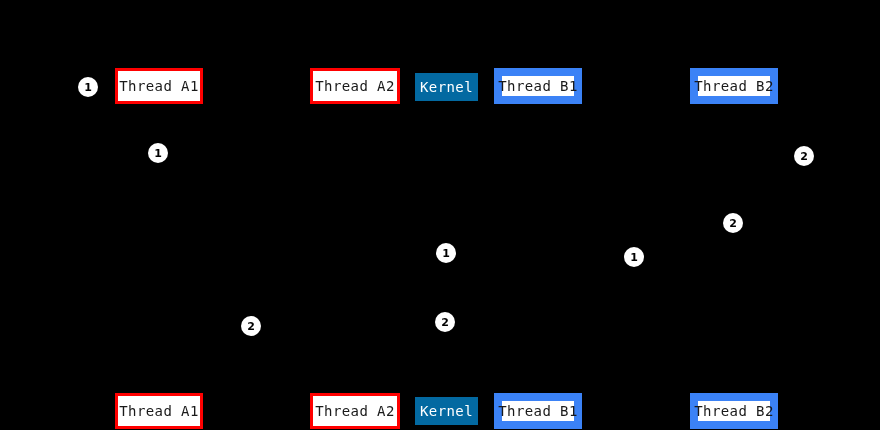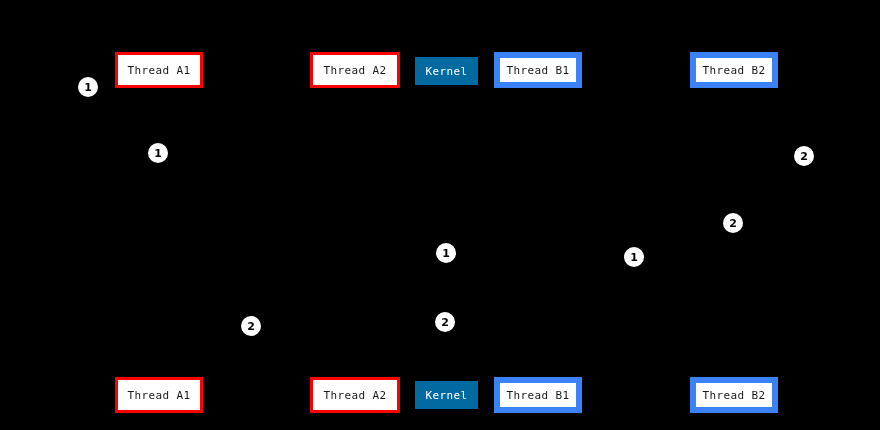--- a/index.html
+++ b/index.html
@@ -32,29 +32,30 @@
 
   
   .pbox {
     position: absolute;
     box-sizing: border-box;
     display: flex;
     align-items: center;
     justify-content: center;
     background: #ffffff;
     color: #1a1a1a;
-    font-size: 11px;
+    font-size: 14px;
     letter-spacing: 0.4px;
     white-space: nowrap;
+    margin-top: 16px;
   }
   .pbox.red {
     border: 3px solid #ff0000;
   }
   .pbox.blue {
-    border: 6px solid #3b82f6;
+    border: 8px solid #3b82f6;
   }
   .pbox.filled-blue {
     background: #0369a1;
     color: #ffffff;
     border: none;
   }
 
   
   .badge {
     position: absolute;

